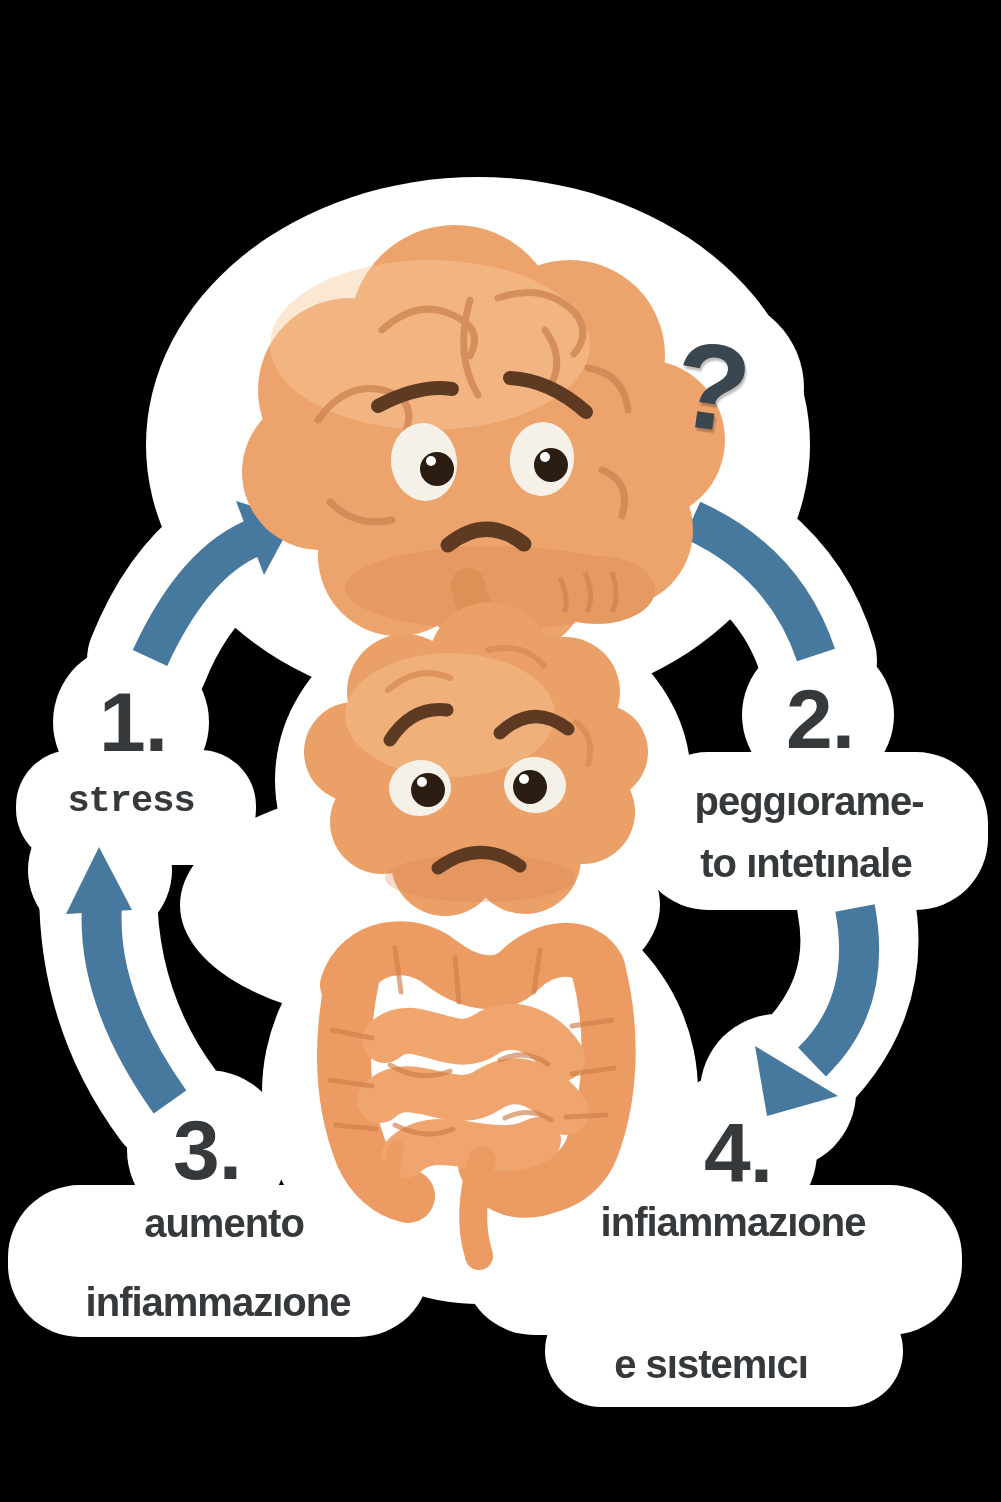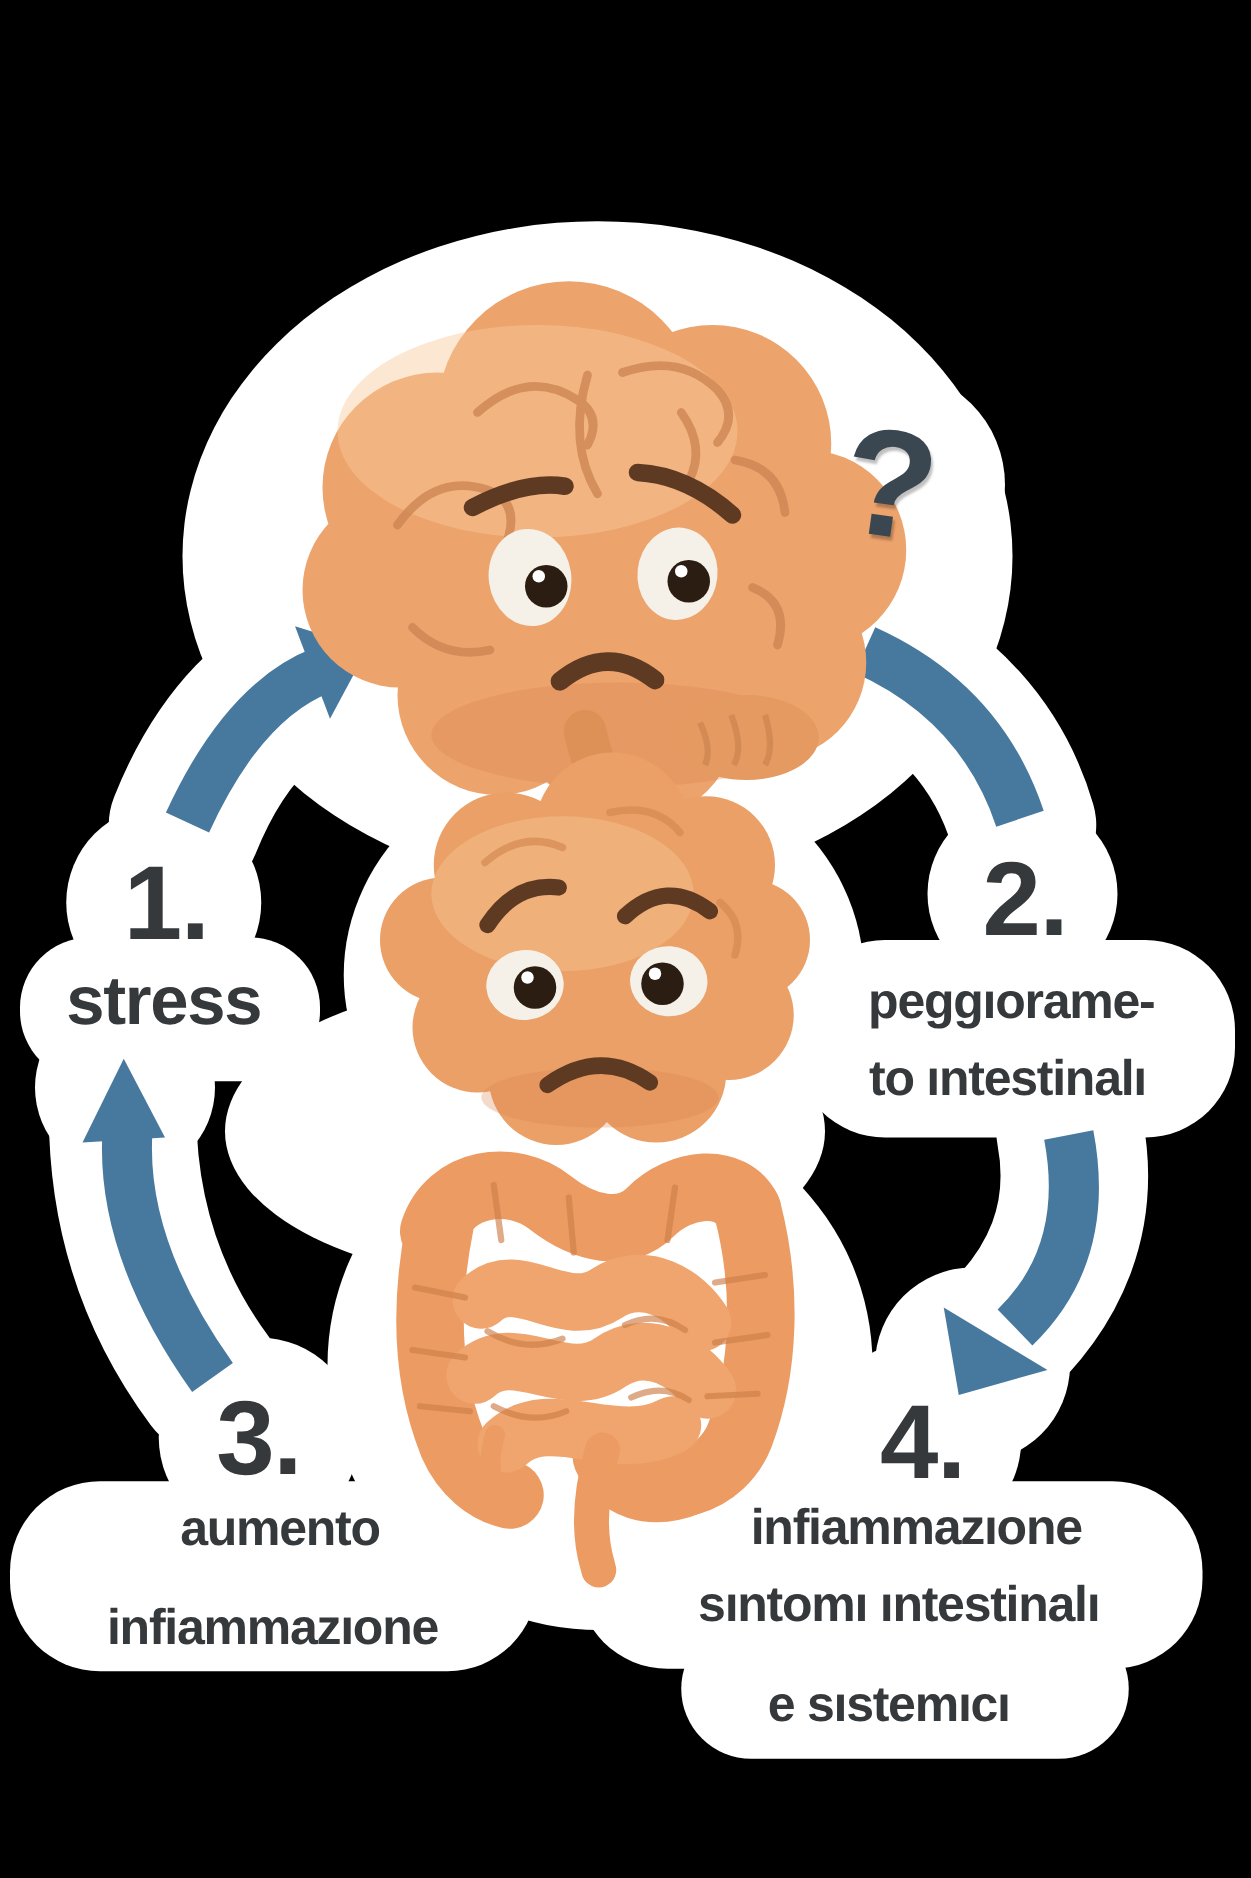--- a/index.html
+++ b/index.html
@@ -8,21 +8,21 @@
     overflow:hidden;font-family:"Liberation Sans","DejaVu Sans",sans-serif;
   }
   #art{position:absolute;left:0;top:0;}
   .lbl{
     position:absolute;transform:translate(-50%,-50%);
     color:#35393B;font-weight:bold;white-space:nowrap;
     letter-spacing:-1px;line-height:1;
   }
   .num{font-size:84px;}
   .word{font-size:40px;}
-  .word-lg{font-size:55px;}
+  .word-lg{font-size:37px;font-family:Liberation Mono, monospace;}
   #s1-num{left:133px;top:722px;}
   #s1-l0{left:131px;top:801px;}
   #s2-num{left:820px;top:719px;}
   #s2-l0{left:809px;top:801px;}
   #s2-l1{left:806px;top:863px;}
   #s3-num{left:207px;top:1150px;}
   #s3-l0{left:206px;top:1223px;margin-left:18px;}
   #s3-l1{left:218px;top:1286px;margin-top:16px;}
   #s4-num{left:738px;top:1153px;}
   #s4-l0{left:733px;top:1222px;}
@@ -202,24 +202,23 @@
   </g>
 </svg>
 
 <div id="qmark">?</div>
 
 <div class="lbl num" id="s1-num">1.</div>
 <div class="lbl word-lg word" id="s1-l0">stress</div>
 
 <div class="lbl num" id="s2-num">2.</div>
 <div class="lbl word" id="s2-l0">peggıorame-</div>
-<div class="lbl word" id="s2-l1">to ıntestinalı</div>
+<div class="lbl word" id="s2-l1">to ıntetınale</div>
 
 <div class="lbl num" id="s3-num">3.</div>
 <div class="lbl word" id="s3-l0">aumento</div>
 <div class="lbl word" id="s3-l1">infiammazıone</div>
 
 <div class="lbl num" id="s4-num">4.</div>
 <div class="lbl word" id="s4-l0">infiammazıone</div>
-<div class="lbl word" id="s4-l1">sıntomı ıntestinalı</div>
 <div class="lbl word" id="s4-l2">e sıstemıcı</div>
 
 </div>
 
 </body></html>

